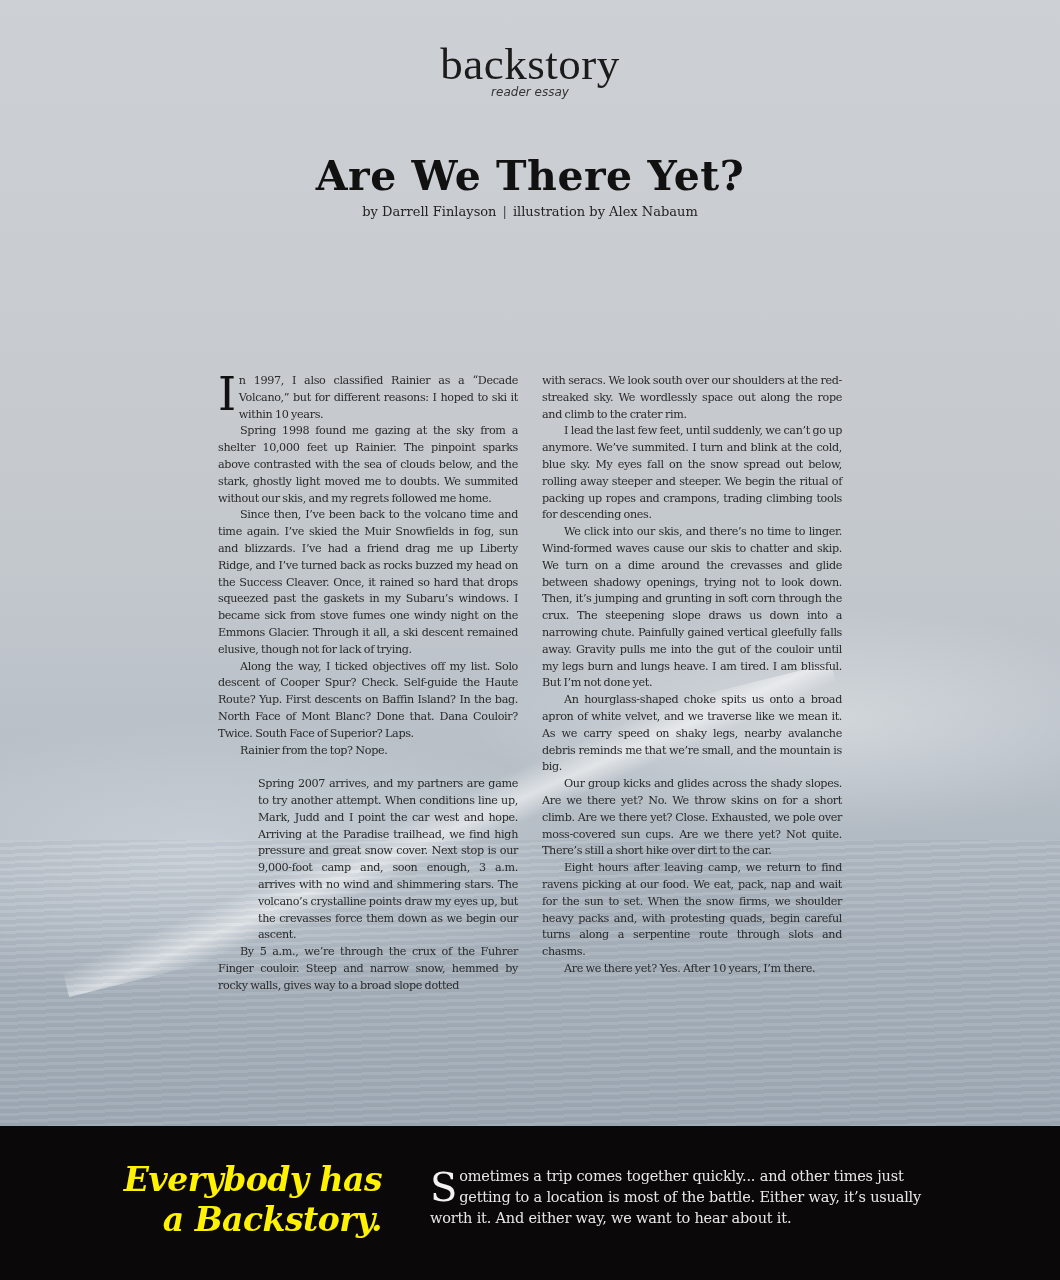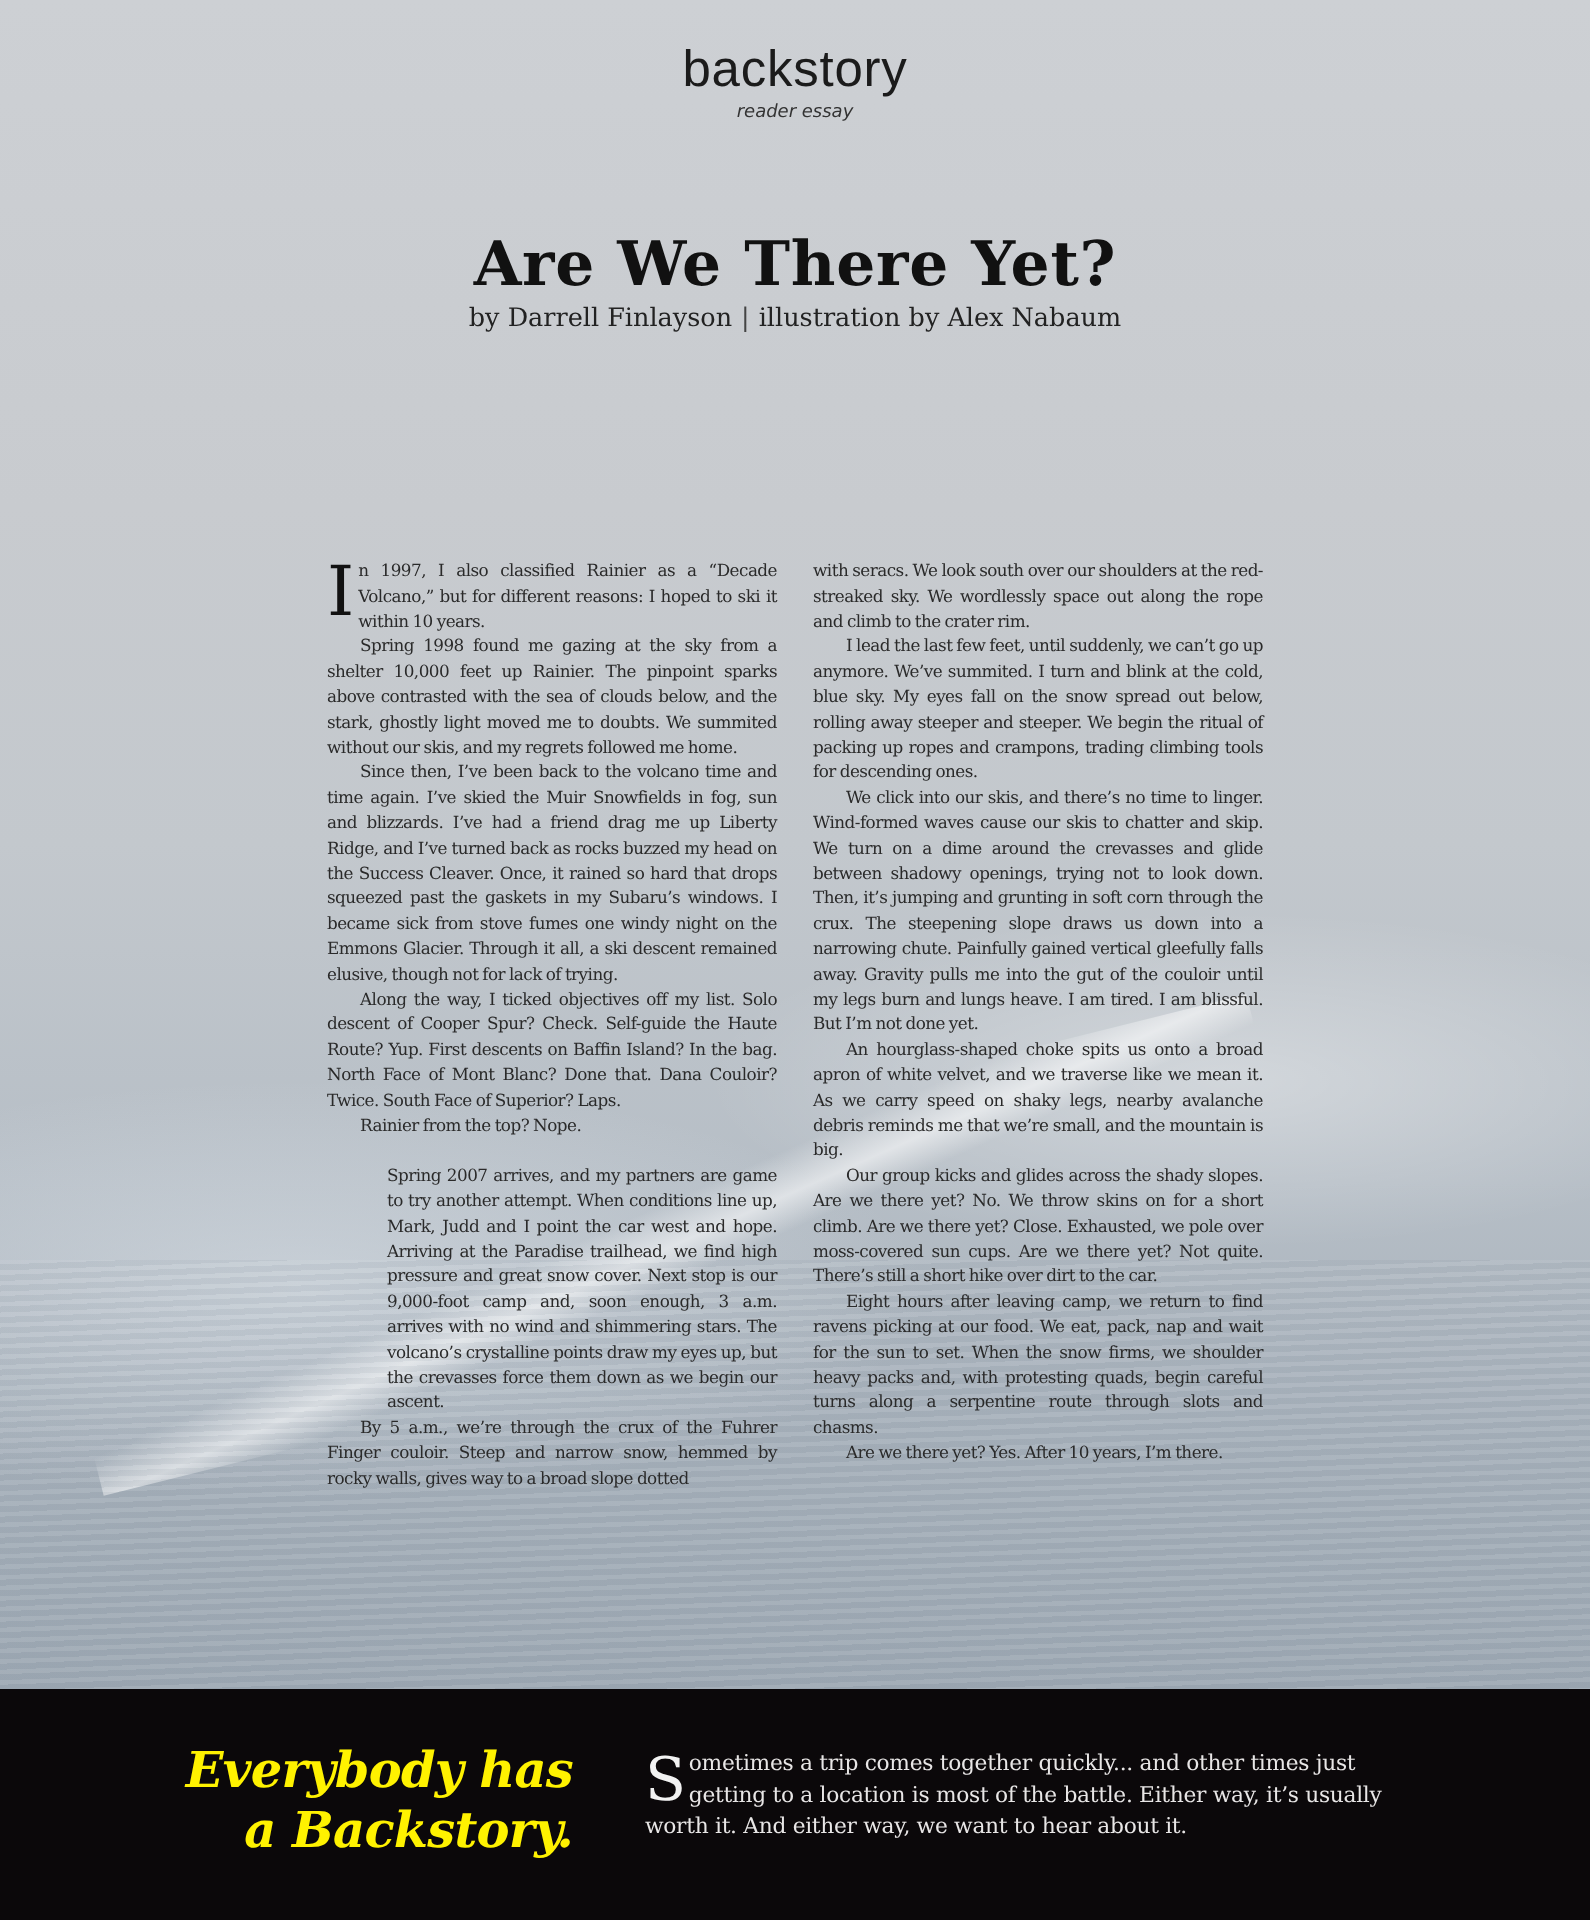--- a/index.html
+++ b/index.html
@@ -21,35 +21,35 @@
       background: linear-gradient(170deg, rgba(255,255,255,0) 40%, rgba(255,255,255,0.55) 50%, rgba(255,255,255,0) 58%);
       transform: rotate(-14deg);
       pointer-events: none;
     }
     .ripples {
       position: absolute; left: 0; top: 840px; width: 1060px; height: 286px;
       background: repeating-linear-gradient(178deg, rgba(255,255,255,0.06) 0px, rgba(255,255,255,0.06) 3px, rgba(80,95,110,0.06) 3px, rgba(80,95,110,0.06) 7px);
     }
     .section-head { position: absolute; left: 0; width: 1060px; top: 26px; text-align: center; }
     .section-title {
-      font-family: Liberation Sans, sans-serif; font-weight: 300; font-size: 34px; color: #1b1b1b;
-      letter-spacing: 0.5px; line-height: 40px;
+      font-family: Liberation Serif, serif; font-weight: 300; font-size: 45px; color: #1b1b1b;
+      letter-spacing: 0.5px; line-height: 40px; margin-top: 18px;
     }
     .section-sub {
       font-family: "DejaVu Sans", sans-serif; font-style: italic; font-size: 12px; color: #333;
       line-height: 16px;
     }
     .headline {
       position: absolute; left: 0; width: 1060px; top: 150px; text-align: center;
       font-family: "DejaVu Serif", serif; font-weight: 900; font-size: 41px; color: #111;
       letter-spacing: 0.5px; line-height: 52px;
     }
     .byline {
       position: absolute; left: 0; width: 1060px; top: 203px; text-align: center;
-      font-family: "DejaVu Serif", serif; font-size: 17px; color: #222; line-height: 18px;
+      font-family: "DejaVu Serif", serif; font-size: 13px; color: #222; line-height: 18px;
     }
     .byline .sep { margin: 0 6px; color: #444; }
     .dek {
       position: absolute; left: 200px; width: 660px; top: 257px; text-align: center;
       font-family: "DejaVu Sans", sans-serif; font-style: italic; font-weight: 300; font-size: 17.5px;
       color: #1e1e1e; line-height: 25px; letter-spacing: -0.2px;
     }
     .columns {
       position: absolute; left: 218px; top: 373px; width: 624px;
       display: flex; justify-content: space-between;

